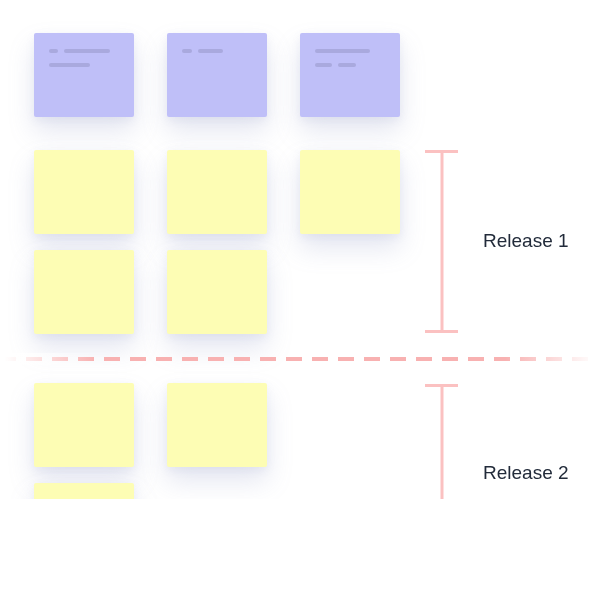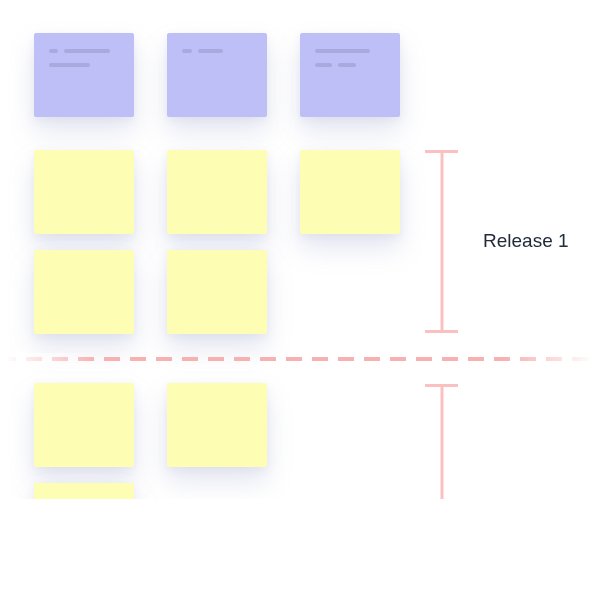--- a/index.html
+++ b/index.html
@@ -142,13 +142,14 @@
     </div>
 
   <div class="divider"></div>
   <div class="divider-fade left"></div>
   <div class="divider-fade right"></div>
 
   <div class="bracket release-1"></div>
   <div class="bracket release-2"></div>
 
   <div class="release-label l1">Release 1</div>
+  <div class="release-label l2">Release 2</div>
 </div>
 
 </body></html>

